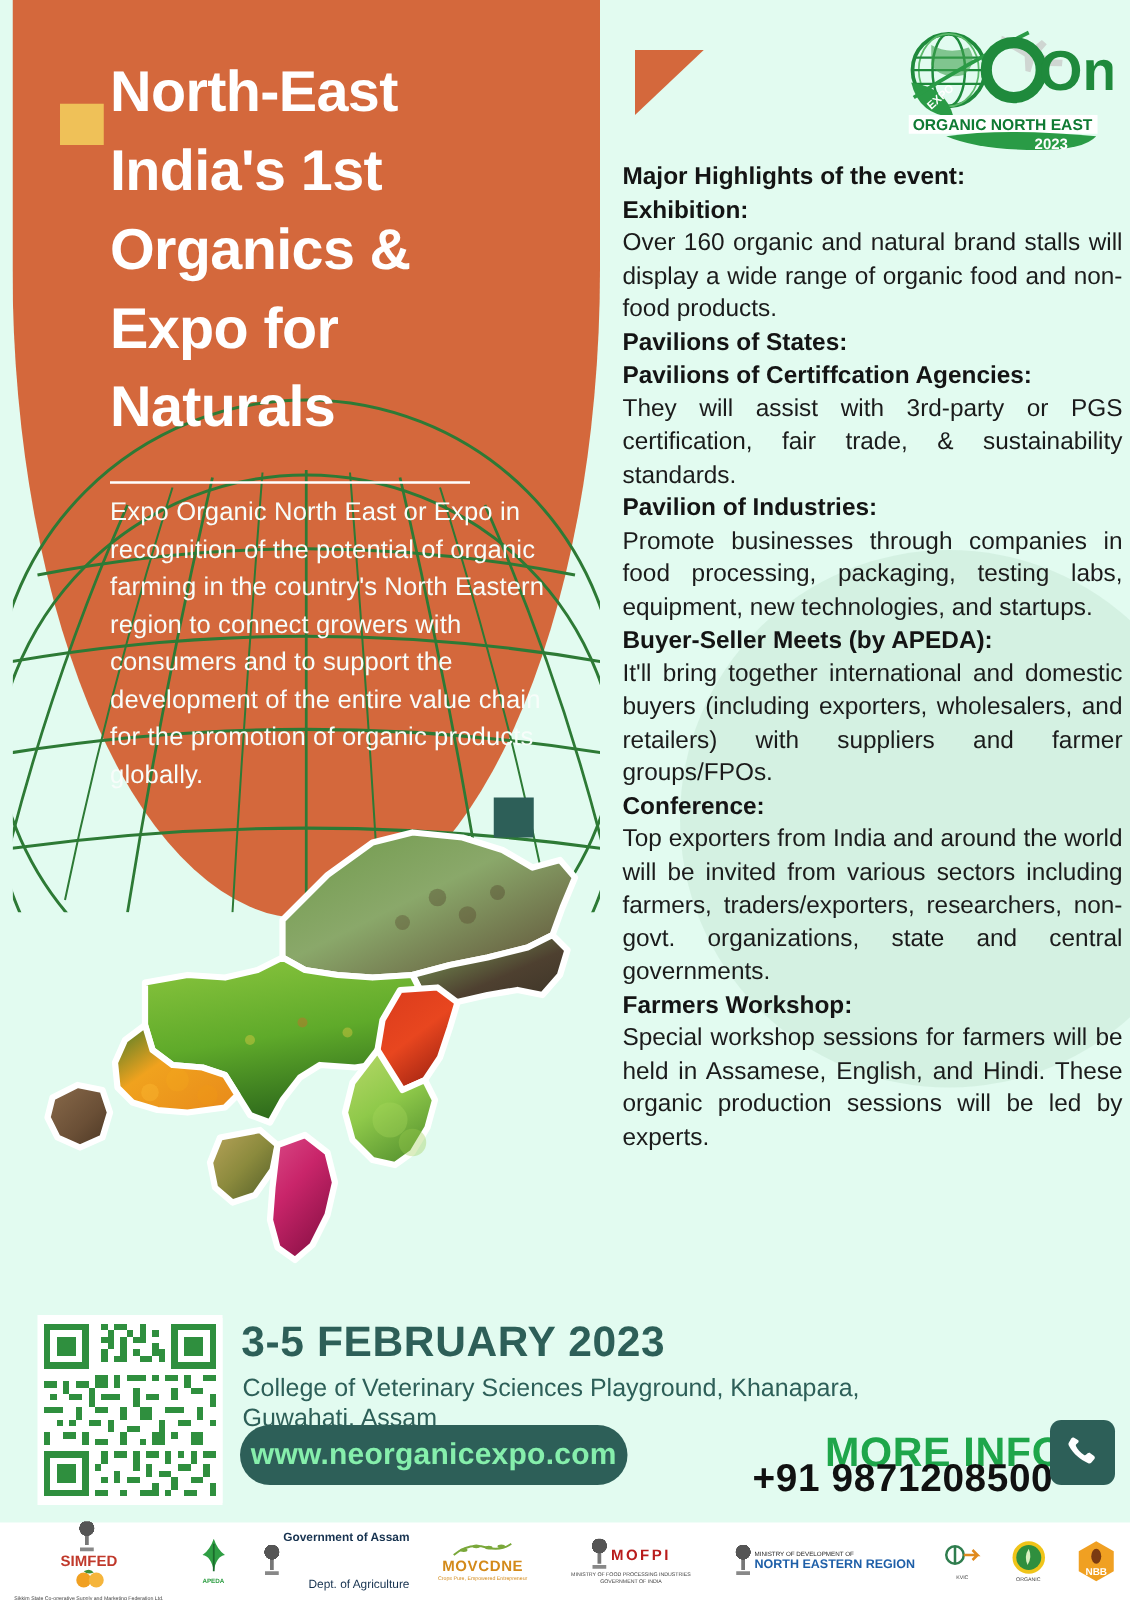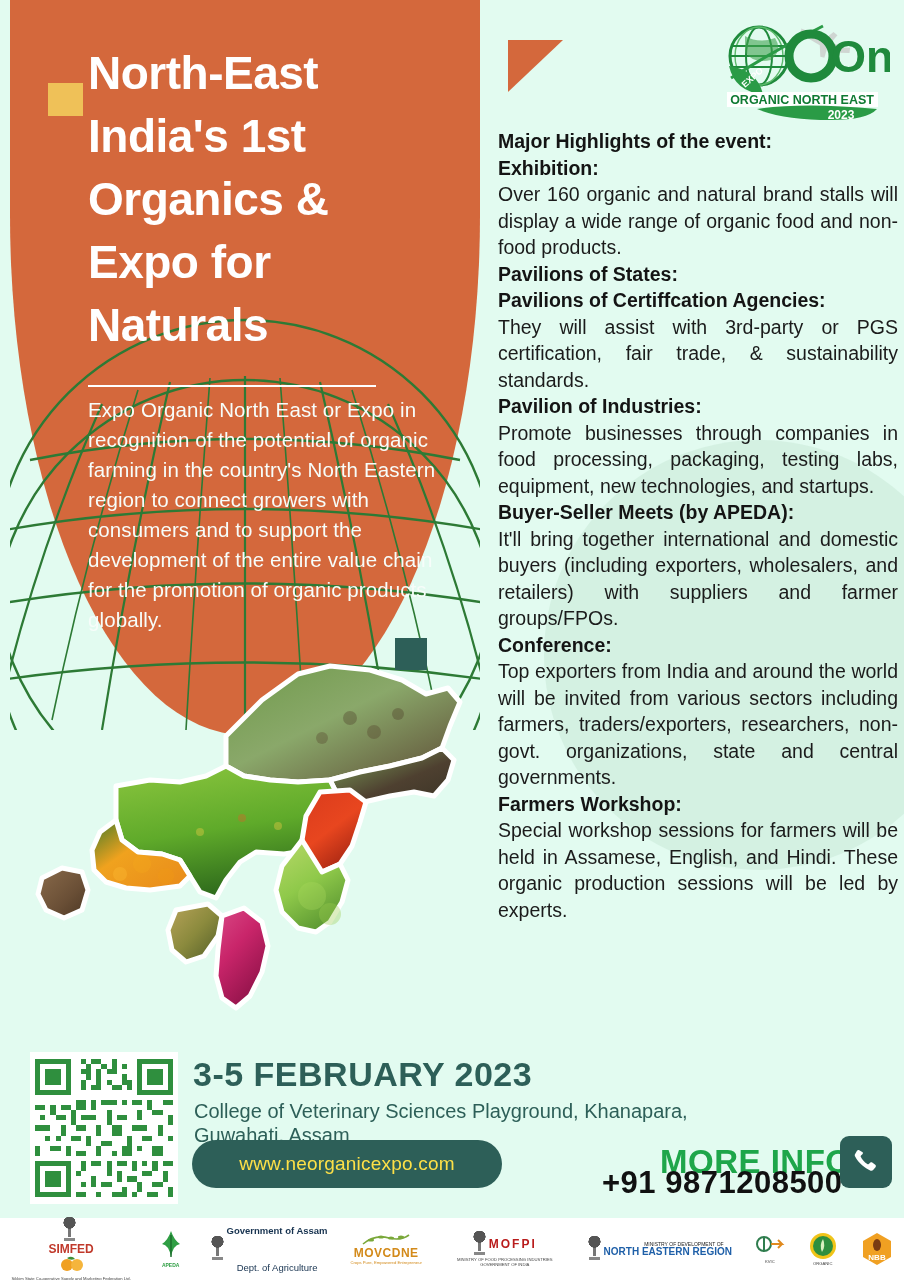--- a/index.html
+++ b/index.html
@@ -105,21 +105,21 @@
   }
   #venue-line2{
     position:absolute; left:194px; top:92px;
     font-size:20px; color:#2d5f58; line-height:26px;
   }
   #url-pill{
     position:absolute; left:192px; top:1140px; width:310px; height:48px;
     background:#2d5f58; border-radius:24px; z-index:7;
     display:flex; align-items:center; justify-content:center;
   }
-  #url-pill span{ color:#fde047; font-size:19px; letter-spacing:.2px; }
+  #url-pill span{ color:#86efac; font-size:24px; letter-spacing:.2px;font-weight:bold; }
 
   #more-info{
     position:absolute; left:660px; top:1143px;
     font-size:33px; font-weight:bold; color:#1ea64a; letter-spacing:.5px; z-index:7;
   }
   #phone-number{
     position:absolute; left:602px; top:1165px;
     font-size:31px; font-weight:bold; color:#111111; letter-spacing:.5px; z-index:7;
   }
   #phone-badge{
@@ -498,21 +498,21 @@
     <svg width="34" height="34" viewBox="0 0 34 34" aria-hidden="true">
       <path d="M17 2 q-3 9 -9 13 q7 1 9 13 q2 -12 9 -13 q-6 -4 -9 -13z" fill="#2f9e44"></path>
       <path d="M17 6 v22" stroke="#1b6b2c" stroke-width="1.4"></path>
     </svg>
     <div class="sp-sub2" style="color:#2f9e44;font-weight:bold;">APEDA</div>
   </div>
 
   <div class="sponsor">
     <div style="display:flex;align-items:center;">
       <div class="emblem"></div>
-      <div style="text-align:center;">
+      <div style="text-align:right;">
         <div style="font-size:9.5px;font-weight:bold;color:#16324f;">Government of Assam</div>
         <div style="font-size:9.5px;color:#16324f;margin-top:27px;">Dept. of Agriculture</div>
       </div>
     </div>
   </div>
 
   <div class="sponsor">
     <svg width="50" height="14" viewBox="0 0 50 14" aria-hidden="true">
       <path d="M2 11 Q14 1 28 5 Q40 8 48 2" stroke="#7aa83a" stroke-width="1.6" fill="none"></path>
       <g fill="#7aa83a">
@@ -530,21 +530,21 @@
     <div style="display:flex;align-items:center;">
       <div class="emblem"></div>
       <span class="sp-main" style="color:#b91c1c;letter-spacing:2px;">MOFPI</span>
     </div>
     <div class="sp-sub">MINISTRY OF FOOD PROCESSING INDUSTRIES GOVERNMENT OF INDIA</div>
   </div>
 
   <div class="sponsor">
     <div style="display:flex;align-items:center;">
       <div class="emblem"></div>
-      <div style="text-align:right;">
+      <div style="text-align:left;">
         <div class="sp-sub" style="font-size:5px;color:#222;">MINISTRY OF DEVELOPMENT OF</div>
         <div style="font-size:10px;font-weight:bold;color:#1e5fa8;">NORTH EASTERN REGION</div>
       </div>
     </div>
   </div>
 
   <div class="sponsor">
     <svg width="30" height="26" viewBox="0 0 30 26" aria-hidden="true">
       <circle cx="9" cy="11" r="7" fill="none" stroke="#2f7d4e" stroke-width="2"></circle>
       <path d="M9 4 v14" stroke="#2f7d4e" stroke-width="2"></path>

